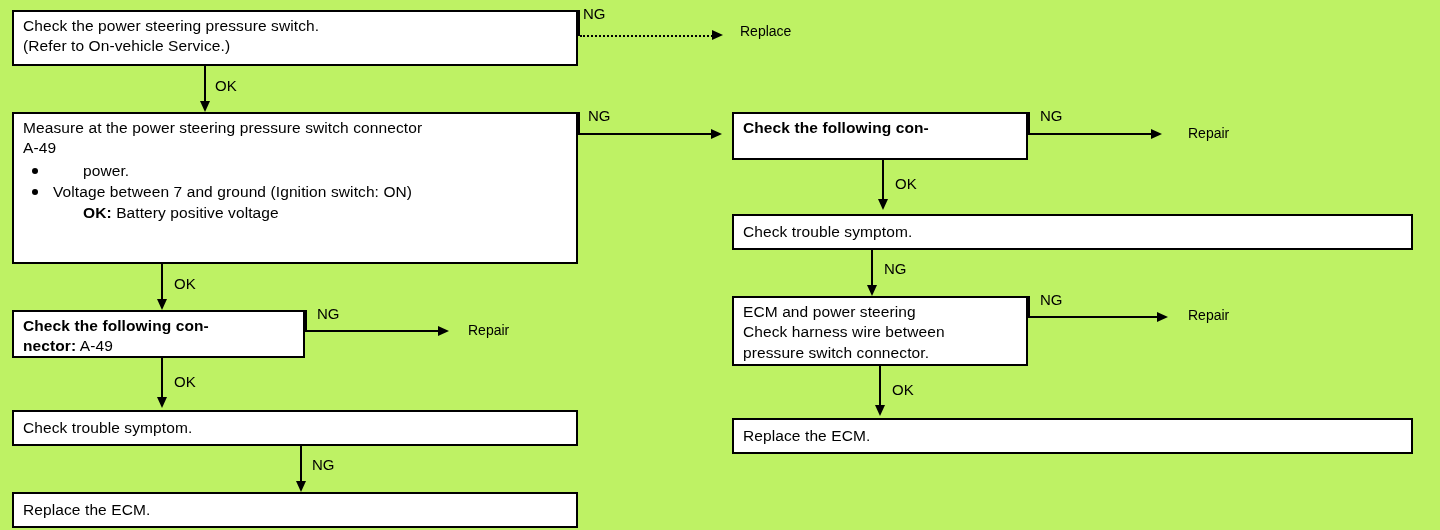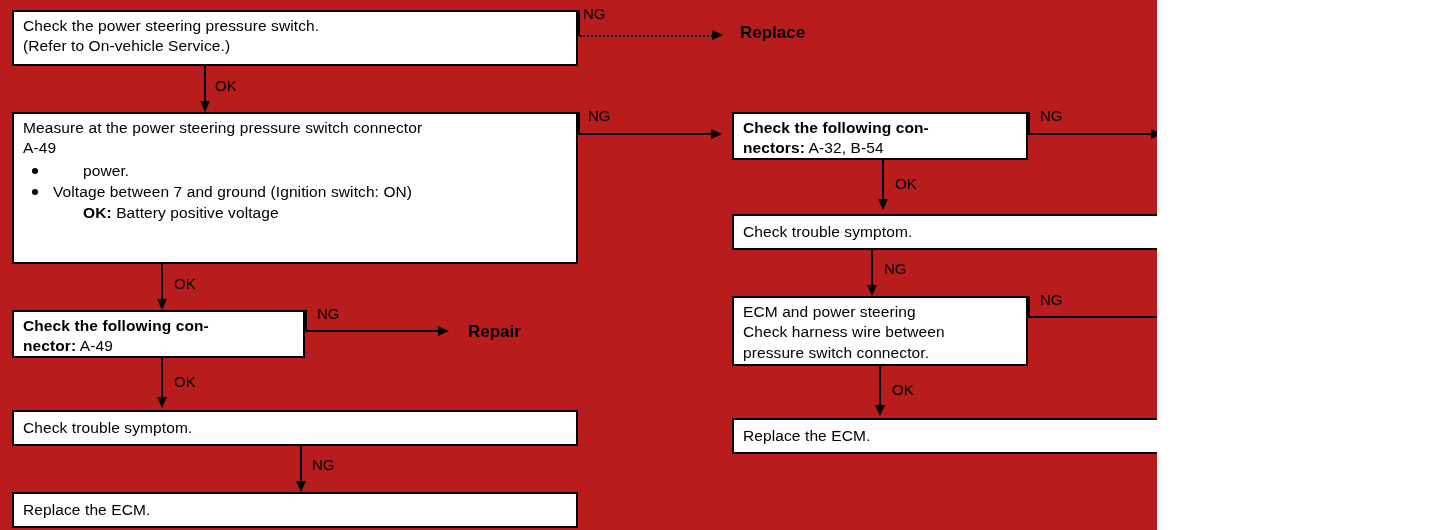--- a/index.html
+++ b/index.html
@@ -2,23 +2,23 @@
 <html><head>
 <meta charset="utf-8">
 <style>
   html, body {
     margin: 0;
     padding: 0;
     background: #ffffff;
   }
   #canvas {
     position: relative;
-    width: 1157px;
+    width: 1440px;
     height: 530px;
-    background: #b91c1c;
+    background: #bef264;
     font-family: "Liberation Sans", sans-serif;
     color: #000000;
     overflow: hidden;
   }
   .box {
     position: absolute;
     border: 2px solid #000;
     box-sizing: border-box;
     background: #fff;
   }
@@ -83,22 +83,22 @@
     border-left: 11px solid #000;
   }
   .lbl {
     position: absolute;
     font-size: 15px;
     line-height: 1;
     white-space: nowrap;
   }
   .lbl-bold {
     position: absolute;
-    font-size: 17px;
-    font-weight: bold;
+    font-size: 14px;
+    font-weight: normal;
     line-height: 1;
     white-space: nowrap;
   }
 </style>
 </head>
 <body>
 
 <div id="canvas">
 
   <div class="box" style="left:12px; top:10px; width:566px; height:56px;">
@@ -174,21 +174,20 @@
 
   <div class="box" style="left:12px; top:492px; width:566px; height:36px;">
     <div class="inner" style="padding-top:6px;">
       <div>Replace the ECM.</div>
     </div>
   </div>
 
   <div class="box" style="left:732px; top:112px; width:296px; height:48px;">
     <div class="inner">
       <div class="bold">Check  the  following  con-</div>
-      <div><span class="bold">nectors:</span><span> A-32, B-54</span></div>
     </div>
   </div>
 
   <div class="vline" style="left:1028px; top:112px; height:22px;"></div>
   <div class="hline" style="left:1028px; top:133px; width:124px;"></div>
   <div class="arrow-right" style="left:1151px; top:128.5px;"></div>
   <div class="lbl" style="left:1040px; top:108px;">NG</div>
   <div class="lbl-bold" style="left:1188px; top:126px;">Repair</div>
 
   <div class="vline" style="left:882px; top:160px; height:42px;"></div>

